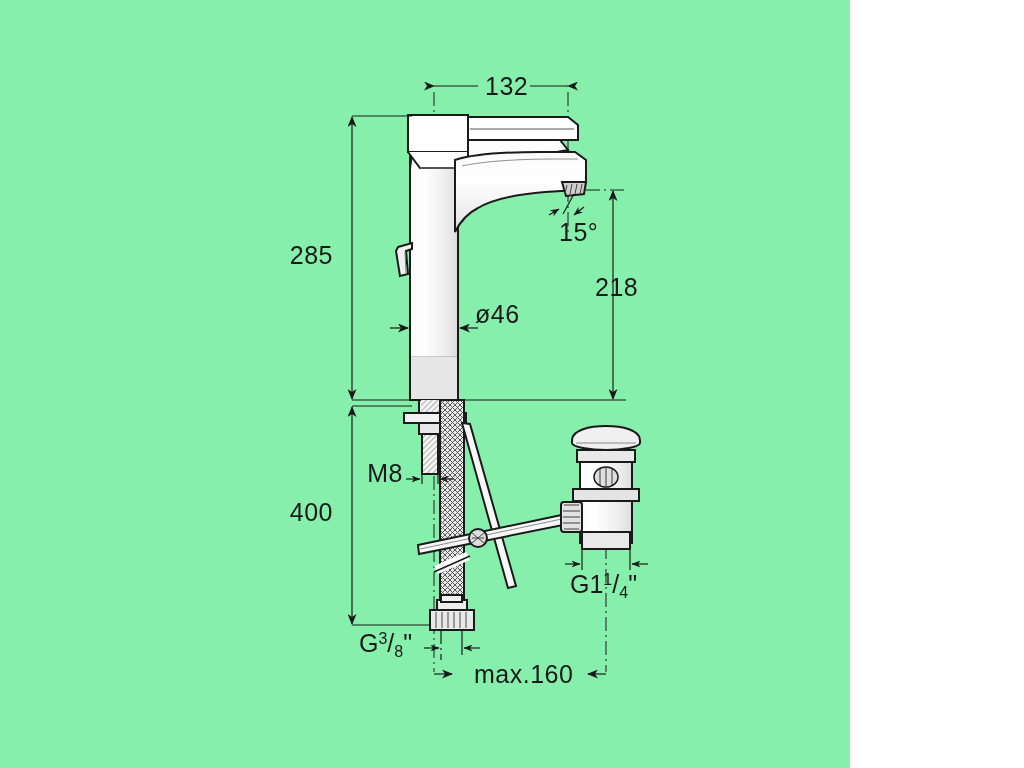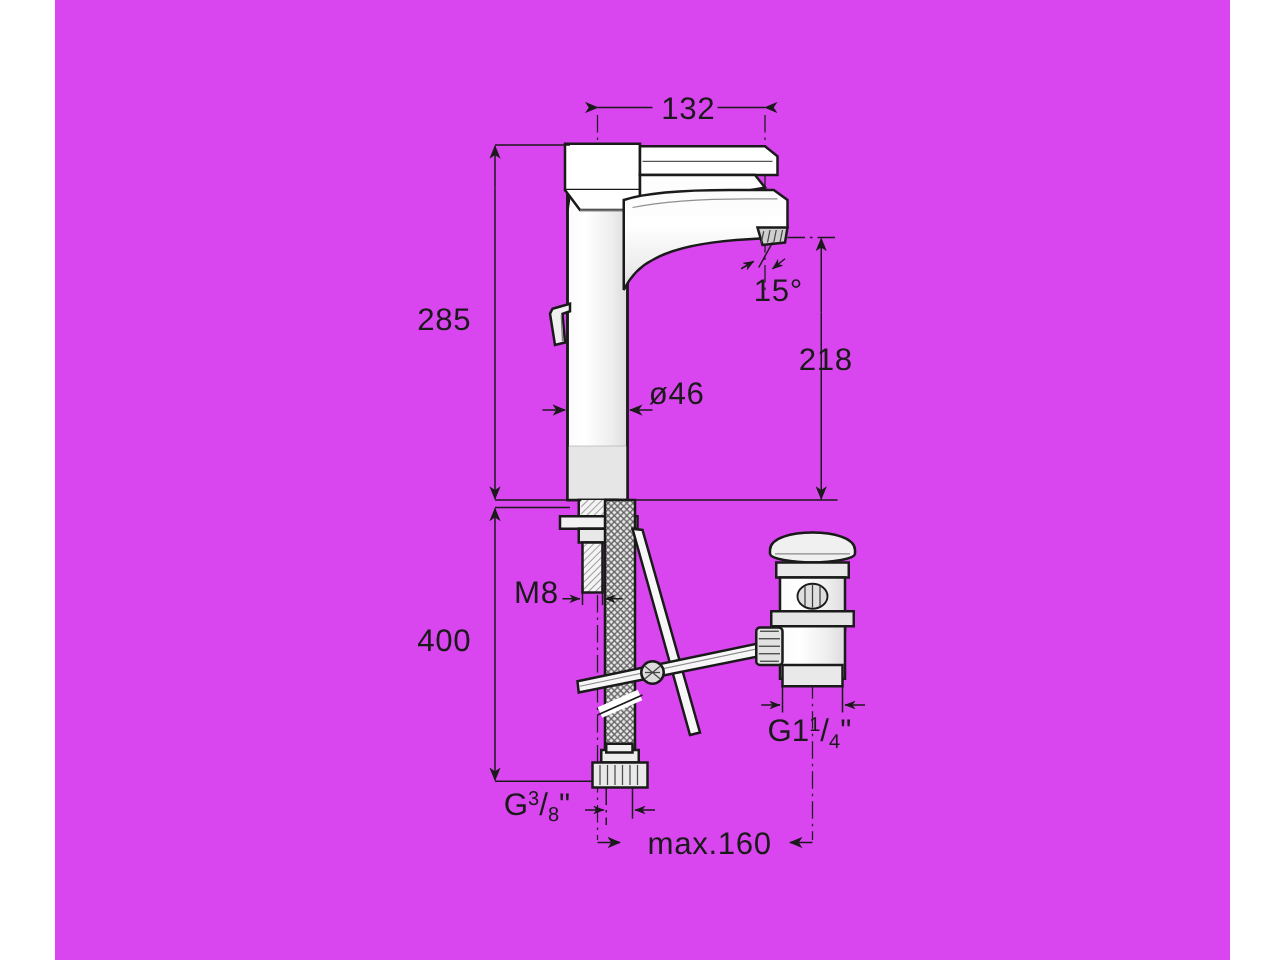--- a/index.html
+++ b/index.html
@@ -8,24 +8,23 @@
     background: #ffffff;
   }
   body {
     width: 1024px;
     height: 768px;
     overflow: hidden;
     font-family: "Liberation Sans", sans-serif;
   }
   #stage {
     position: relative;
-    width: 940px;
+    width: 850px;
     height: 768px;
-    background: #d946ef;
-    margin-left: 44px;
+    background: #86efac;
   }
   #drawing {
     position: absolute;
     left: 0;
     top: 0;
     width: 1024px;
     height: 768px;
   }
   .dim-text {
     font-family: "Liberation Sans", sans-serif;

